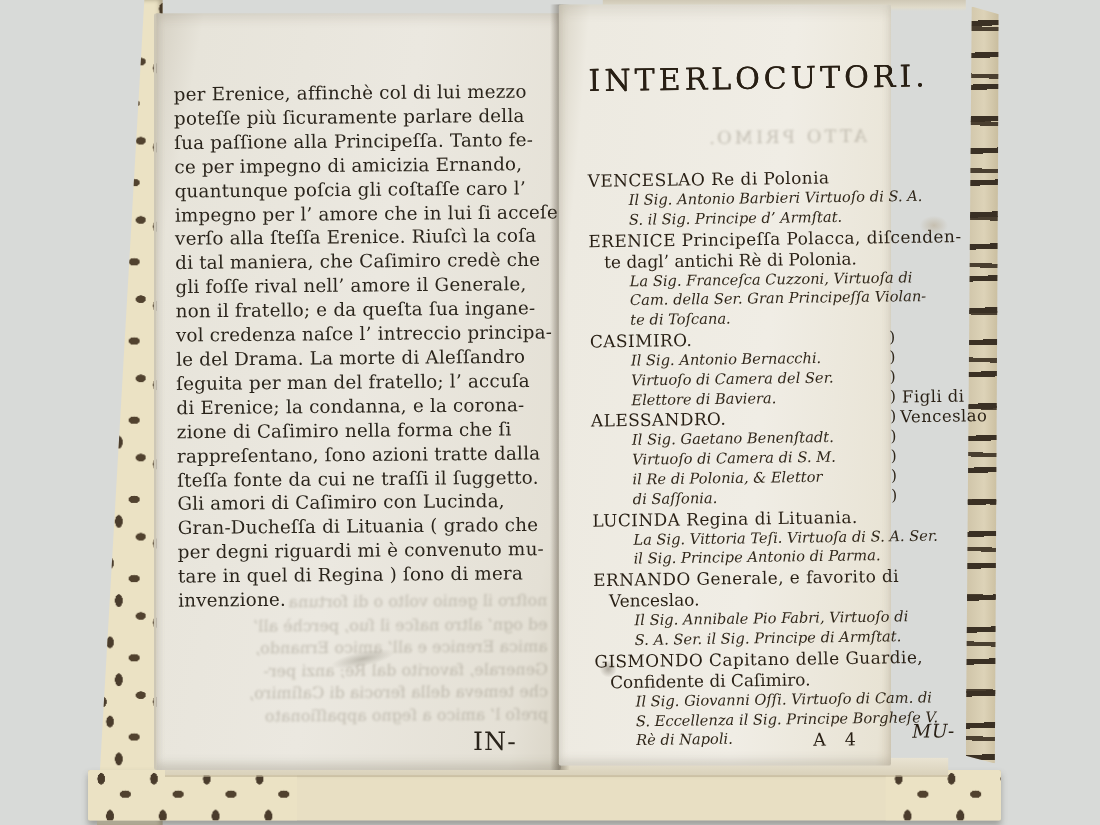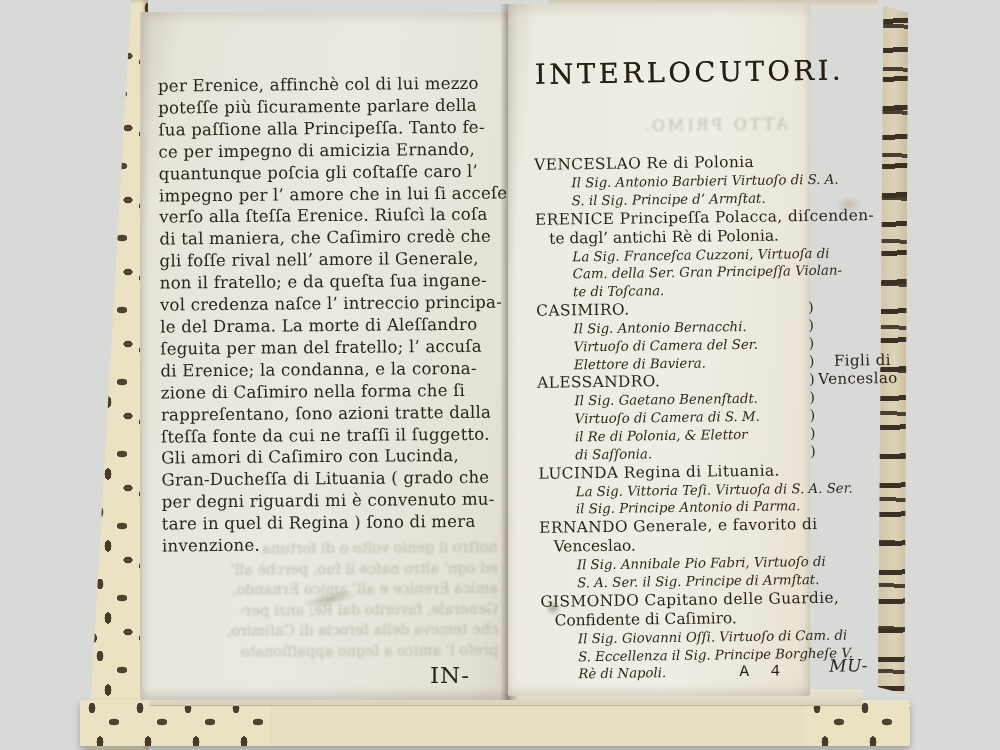--- a/index.html
+++ b/index.html
@@ -73,23 +73,23 @@
     letter-spacing:3.5px;white-space:nowrap;text-shadow:0 0 .5px #281f14;}
   .cast{position:absolute;top:150px;left:0;right:0;}
   .cast .line{position:relative;white-space:nowrap;}
   .cast .name{font-size:15.4px;line-height:19px;letter-spacing:.4px;}
   .cast .name-cont{font-size:15.4px;line-height:19px;margin-left:14px;}
   .cast .credit{font-style:italic;font-size:13.3px;line-height:17.8px;margin-left:37px;color:#30271a;}
   .cast .br{position:absolute;top:0;font-style:normal;font-size:14px;}
   .cast .name .br, .cast .name-cont .br{left:272px;}
   .cast .credit .br{left:235px;}
   .cast .side{position:absolute;top:0;font-style:normal;font-size:15px;letter-spacing:.4px;color:#281f14;}
-  .cast .credit .side{left:260px;}
+  .cast .credit .side{left:246px;}
   .cast .name .side{left:281px;}
-  .rp-sig{position:absolute;top:660px;left:198px;font-size:16px;letter-spacing:6px;font-family:Liberation Mono, monospace;}
+  .rp-sig{position:absolute;top:660px;left:198px;font-size:16px;letter-spacing:6px;}
   .rp-catch{position:absolute;top:654px;left:288px;font-size:17px;letter-spacing:.5px;font-style:italic;}
 
   
   .stain{position:absolute;border-radius:50%;pointer-events:none;}
   .st1{left:836px;top:196px;width:26px;height:18px;background:radial-gradient(rgba(150,120,70,.28),transparent 70%);}
   .st2{left:300px;top:592px;width:60px;height:14px;background:radial-gradient(rgba(90,85,70,.30),transparent 70%);transform:rotate(-12deg);}
   .st3{left:545px;top:600px;width:16px;height:16px;background:radial-gradient(rgba(60,50,35,.35),transparent 70%);}
 </style>
 </head>
 <body>

